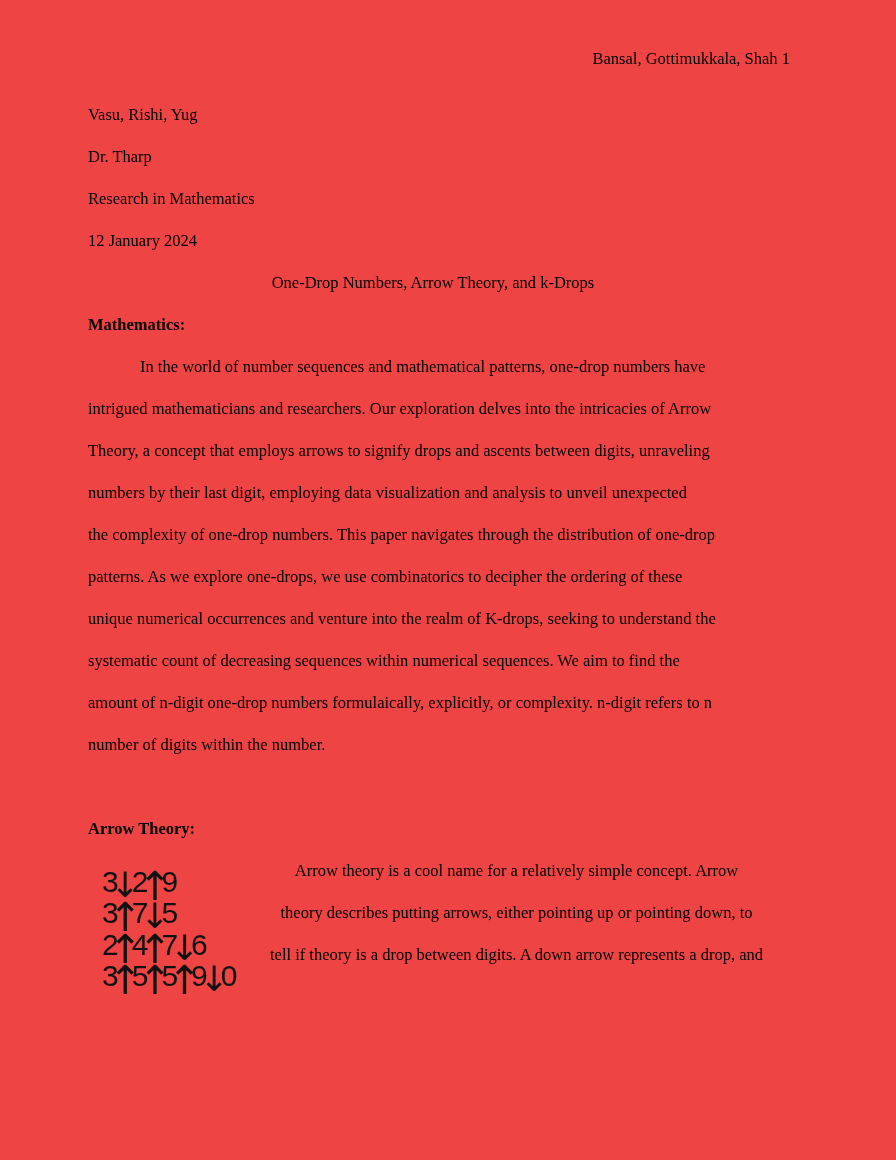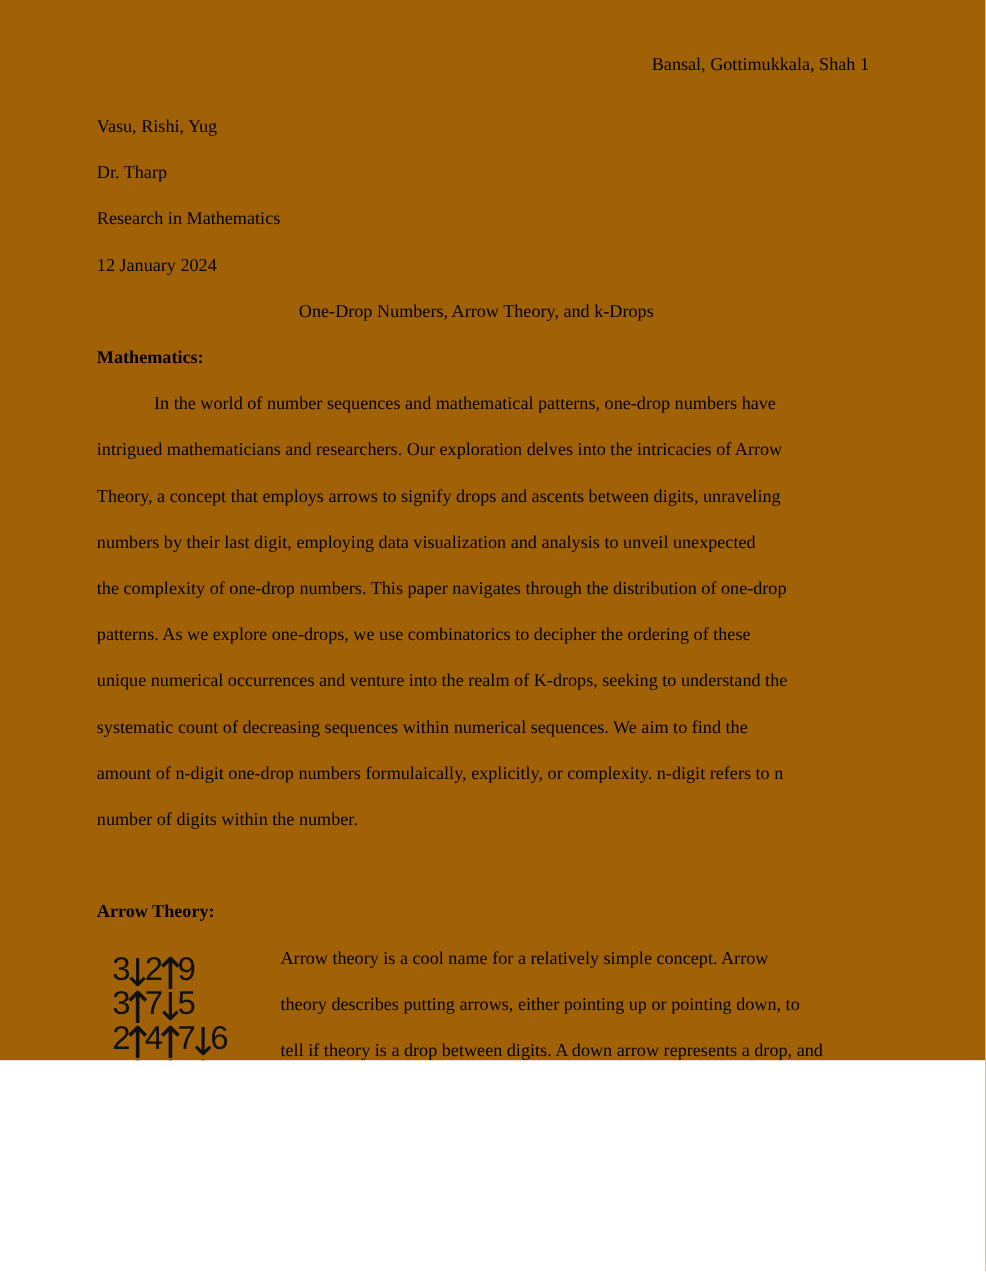--- a/index.html
+++ b/index.html
@@ -3,22 +3,22 @@
 <meta charset="utf-8">
 <style>
   html, body {
     margin: 0;
     padding: 0;
     background: #ffffff;
   }
   .page {
     position: relative;
     width: 896px;
-    height: 964px;
-    background: #a16207;
+    height: 1160px;
+    background: #ef4444;
     color: #000000;
     font-family: "Liberation Serif", serif;
     font-size: 16.5px;
     overflow: hidden;
   }
   .running-header {
     position: absolute;
     top: 50px;
     right: 106px;
     line-height: 18px;
@@ -88,20 +88,21 @@
   }
   .figure-row .arrow.down {
     font-size: 35px;
     transform: translateY(3px);
   }
   .arrow-theory-text {
     flex: 1;
   }
   .arrow-theory-text .line {
     line-height: 42px;
+    text-align: center;
   }
 </style>
 </head>
 <body>
 
 <div class="page">
 
   <div class="running-header">Bansal, Gottimukkala, Shah 1</div>
 
   <div class="content">

